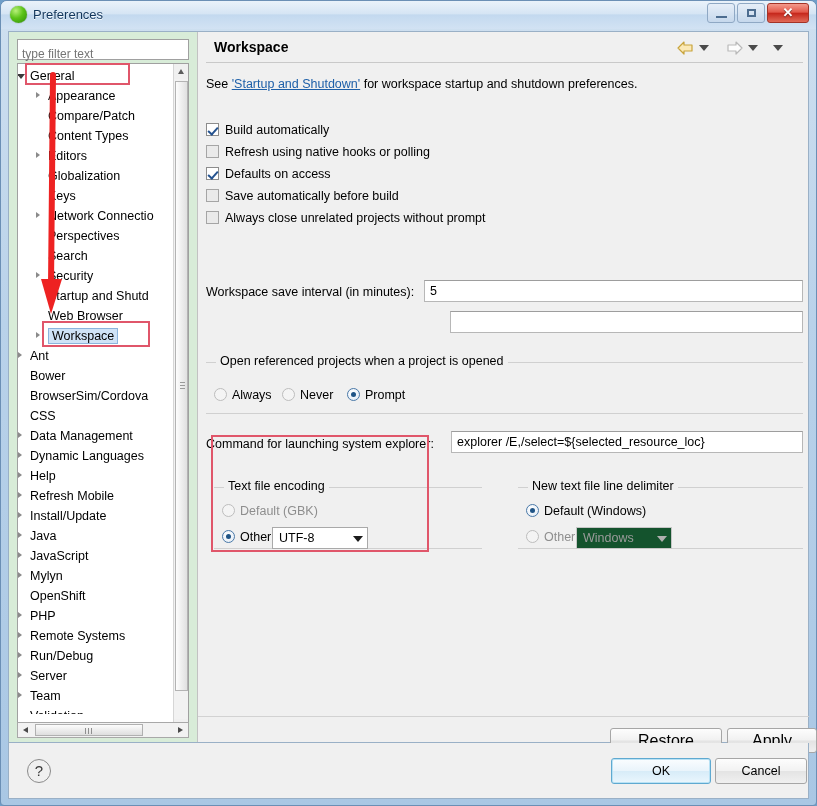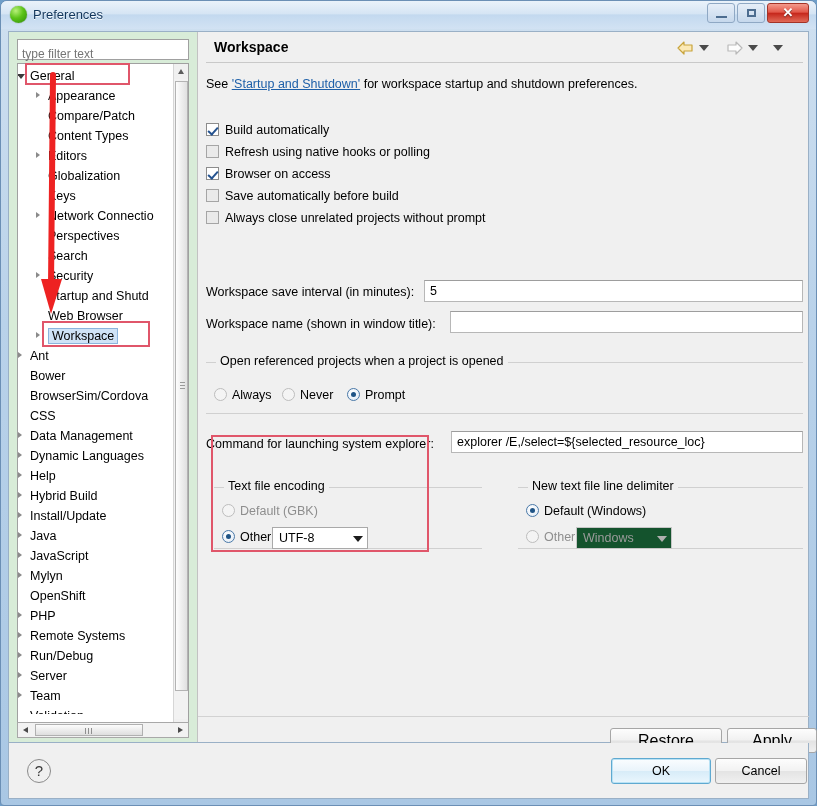--- a/index.html
+++ b/index.html
@@ -266,21 +266,21 @@
             <div class="tnode" style="top: 222px; left: 30px;"><span class="lbl">Startup and Shutd</span></div>
             <div class="tnode" style="top: 242px; left: 30px;"><span class="lbl">Web Browser</span></div>
             <div class="tnode sel" style="top: 262px; left: 30px;"><span class="arrow"></span><span class="lbl">Workspace</span></div>
             <div class="tnode" style="top: 282px; left: 12px;"><span class="arrow"></span><span class="lbl">Ant</span></div>
             <div class="tnode" style="top: 302px; left: 12px;"><span class="lbl">Bower</span></div>
             <div class="tnode" style="top: 322px; left: 12px;"><span class="lbl">BrowserSim/Cordova</span></div>
             <div class="tnode" style="top: 342px; left: 12px;"><span class="lbl">CSS</span></div>
             <div class="tnode" style="top: 362px; left: 12px;"><span class="arrow"></span><span class="lbl">Data Management</span></div>
             <div class="tnode" style="top: 382px; left: 12px;"><span class="arrow"></span><span class="lbl">Dynamic Languages</span></div>
             <div class="tnode" style="top: 402px; left: 12px;"><span class="arrow"></span><span class="lbl">Help</span></div>
-            <div class="tnode" style="top: 422px; left: 12px;"><span class="arrow"></span><span class="lbl">Hybrid Build</span></div>
+            <div class="tnode" style="top: 422px; left: 12px;"><span class="arrow"></span><span class="lbl">Refresh Mobile</span></div>
             <div class="tnode" style="top: 442px; left: 12px;"><span class="arrow"></span><span class="lbl">Install/Update</span></div>
             <div class="tnode" style="top: 462px; left: 12px;"><span class="arrow"></span><span class="lbl">Java</span></div>
             <div class="tnode" style="top: 482px; left: 12px;"><span class="arrow"></span><span class="lbl">JavaScript</span></div>
             <div class="tnode" style="top: 502px; left: 12px;"><span class="arrow"></span><span class="lbl">Mylyn</span></div>
             <div class="tnode" style="top: 522px; left: 12px;"><span class="lbl">OpenShift</span></div>
             <div class="tnode" style="top: 542px; left: 12px;"><span class="arrow"></span><span class="lbl">PHP</span></div>
             <div class="tnode" style="top: 562px; left: 12px;"><span class="arrow"></span><span class="lbl">Remote Systems</span></div>
             <div class="tnode" style="top: 582px; left: 12px;"><span class="arrow"></span><span class="lbl">Run/Debug</span></div>
             <div class="tnode" style="top: 602px; left: 12px;"><span class="arrow"></span><span class="lbl">Server</span></div>
             <div class="tnode" style="top: 622px; left: 12px;"><span class="arrow"></span><span class="lbl">Team</span></div>
@@ -337,36 +337,35 @@
           <div class="cb-row" style="top: 88px;">
             <span class="cbx on"></span>
             <span class="t">Build automatically</span>
           </div>
           <div class="cb-row" style="top: 110px;">
             <span class="cbx off"></span>
             <span class="t">Refresh using native hooks or polling</span>
           </div>
           <div class="cb-row" style="top: 132px;">
             <span class="cbx on"></span>
-            <span class="t">Browser on access</span>
+            <span class="t">Defaults on access</span>
           </div>
           <div class="cb-row" style="top: 154px;">
             <span class="cbx off"></span>
             <span class="t">Save automatically before build</span>
           </div>
           <div class="cb-row" style="top: 176px;">
             <span class="cbx off"></span>
             <span class="t">Always close unrelated projects without prompt</span>
           </div>
         </div>
 
       <div class="fld-label" style="left:8px;top:253px;">Workspace save interval (in minutes):</div>
       <div class="fld" style="left:226px;top:248px;width:379px;">5</div>
 
-      <div class="fld-label" style="left:8px;top:285px;">Workspace name (shown in window title):</div>
       <div class="fld" style="left:252px;top:279px;width:353px;"></div>
 
       <div class="grp" style="left:8px;top:330px;width:597px;height:52px;">
         <div class="gline"></div>
         <div class="gtitle">Open referenced projects when a project is opened</div>
         <div class="gbot"></div>
         <div class="rad-row" style="left:8px;top:23px;">
           <span class="rdo dim"></span>
           <span class="t">Always</span>
         </div>

